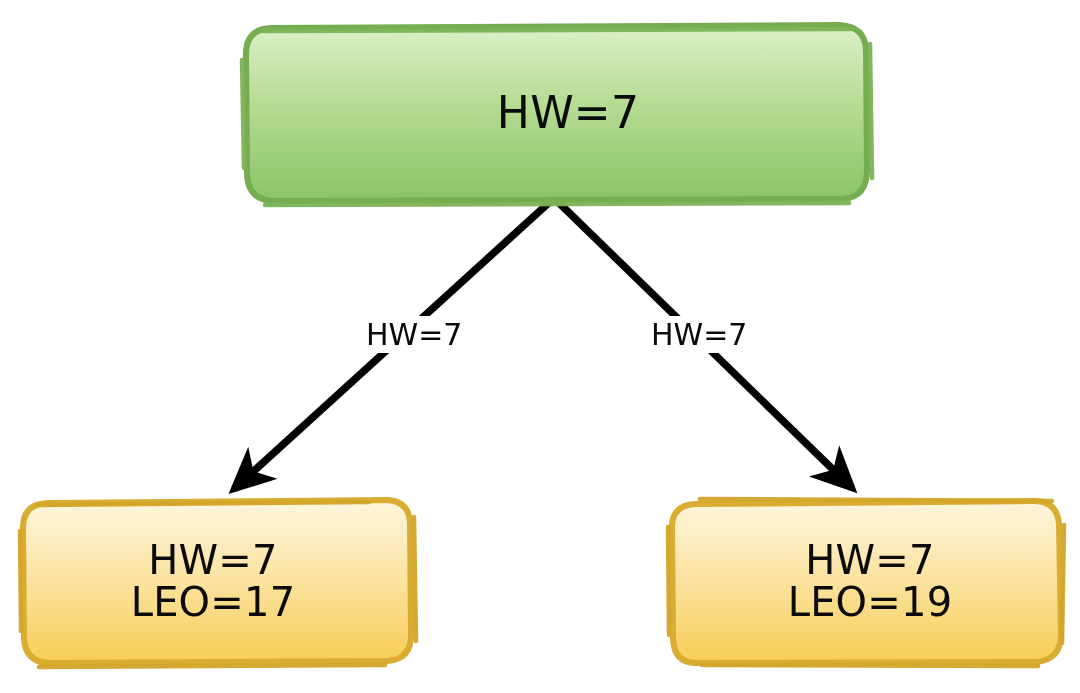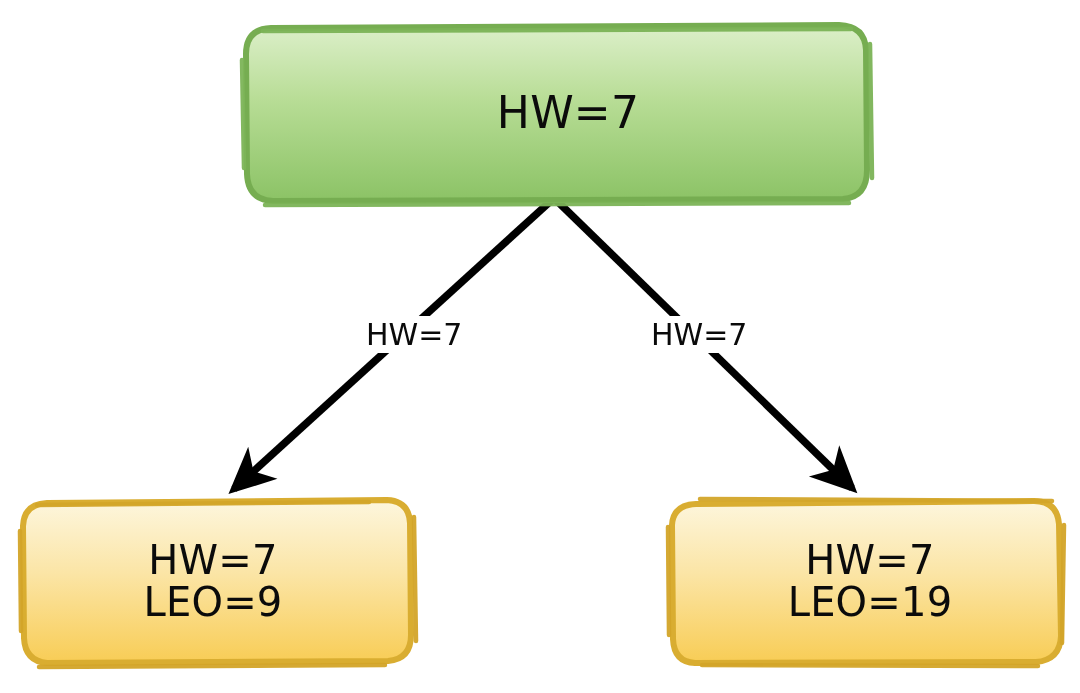--- a/index.html
+++ b/index.html
@@ -172,21 +172,21 @@
       </g>
       <g fill="none" stroke="#d3a529" stroke-width="4.5" stroke-linecap="round" stroke-linejoin="round" opacity="0.95">
         <path d="M20,10 L352,7"></path>
         <path d="M397,22 L399,146"></path>
         <path d="M368,170 L22,172"></path>
         <path d="M3,36 L4,136"></path>
       </g>
     </svg>
     <div class="node-label-block">
       <div class="node-label label-line-1">HW=7</div>
-      <div class="node-label label-line-2">LEO=9</div>
+      <div class="node-label label-line-2">LEO=17</div>
     </div>
   </div>
 
   <div class="node node-child" id="node-right">
     <svg class="node-sketch" viewBox="0 0 400 172" preserveAspectRatio="none">
       <defs>
         <linearGradient id="grad-gold-r" x1="0" y1="0" x2="0" y2="1">
           <stop offset="0%" stop-color="#fdf6dd"></stop>
           <stop offset="45%" stop-color="#fbe5a6"></stop>
           <stop offset="100%" stop-color="#f8cd57"></stop>

